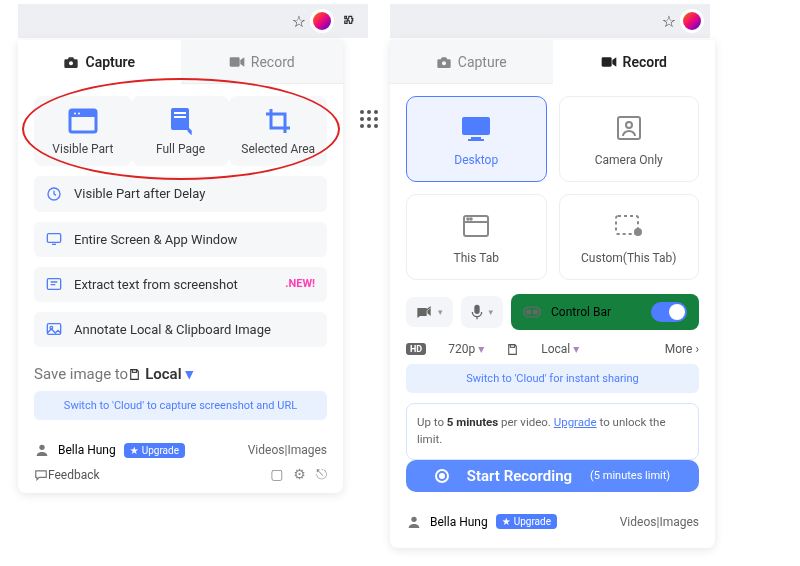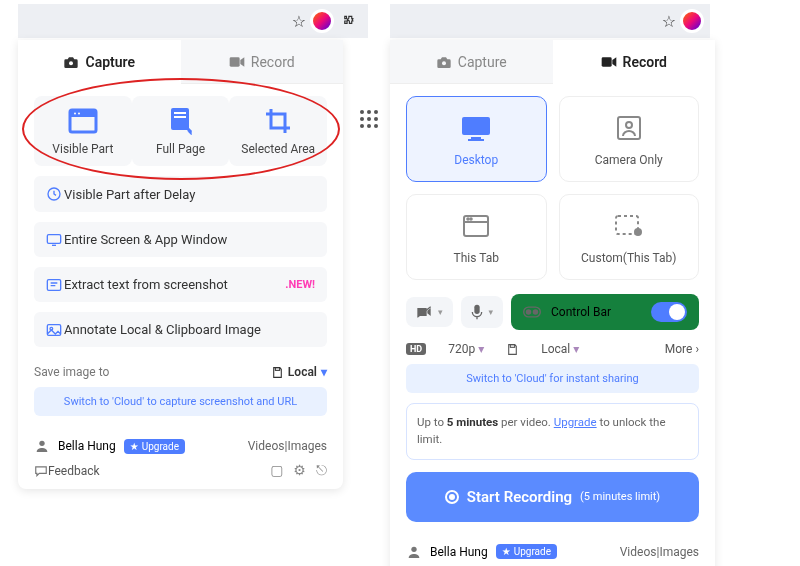--- a/index.html
+++ b/index.html
@@ -12,24 +12,24 @@
 .addr .puz{font-size:14px;color:#333}
 .tabs{display:flex;height:44px}
 .tab{flex:1;display:flex;align-items:center;justify-content:center;gap:6px;font-size:14px;color:#888;cursor:pointer;border-bottom:1px solid #eee}
 .tab.act{color:#222;font-weight:600;background:#fff;border-bottom:none}
 .tab.inact{background:#f6f7f9}
 .body{padding:12px 16px}
 .grid3{display:flex;position:relative}
 .card{flex:1;background:#f6f7f9;border-radius:8px;padding:10px 6px;text-align:center;cursor:pointer;font-size:12px;color:#444}
 .card .bigicon{height:30px;display:flex;align-items:center;justify-content:center;margin-bottom:6px;color:#4f7dff}
 .ellipse{position:absolute;border:2px solid #d22;border-radius:50%;pointer-events:none}
-.row{background:#f6f7f9;border-radius:6px;padding:10px 12px;margin-top:10px;display:flex;align-items:center;font-size:13px;color:#333;cursor:pointer}
+.row{background:#f6f7f9;border-radius:6px;padding:10px 12px;margin-top:10px;display:flex;gap:10px;font-size:13px;color:#333;cursor:pointer}
 .row .ri{color:#4f7dff;width:18px;text-align:center}
 .new{color:#ff3db5;font-size:11px;font-weight:700;margin-left:auto}
-.footlabel{display:flex;align-items:center;justify-content:space-between;margin-top:18px;font-size:12px;color:#777}
+.footlabel{display:flex;align-items:center;margin-top:18px;font-size:15px;color:#777}
 .local{color:#333;font-weight:600;display:flex;align-items:center;gap:4px}
 .banner{background:#e9f1ff;color:#4f7dff;font-size:11px;border-radius:6px;padding:8px;text-align:center;margin-top:8px}
 .userbar{display:flex;align-items:center;gap:8px;padding:10px 16px 4px;font-size:12px}
 .upg{background:#4f7dff;color:#fff;font-size:10px;padding:2px 6px;border-radius:4px;display:flex;align-items:center;gap:3px}
 .links{margin-left:auto;display:flex;gap:0;color:#666}
 .feedbar{display:flex;align-items:center;gap:0;padding:4px 16px 10px;font-size:12px;color:#555}
 .feedbar .ricons{margin-left:auto;display:flex;gap:10px;color:#888;font-size:14px}
 .dotgrid{position:absolute;left:360px;top:110px;width:22px;height:22px;display:grid;grid-template-columns:repeat(3,4px);grid-template-rows:repeat(3,4px);gap:3px;cursor:pointer}
 .dotgrid span{background:#555;border-radius:50%}
 .grid2{display:flex;gap:12px;flex-wrap:wrap}
@@ -42,21 +42,21 @@
 .pill.drop::after{content:"▾";color:#999;font-size:9px}
 .cbwrap{background:#15803d;border-radius:8px;padding:8px 12px;display:flex;align-items:center;gap:10px;flex:1;font-size:12px}
 .toggle{width:36px;height:20px;background:#4f7dff;border-radius:10px;position:relative;margin-left:auto}
 .toggle::after{content:"";position:absolute;right:2px;top:2px;width:16px;height:16px;background:#fff;border-radius:50%}
 .metarow{display:flex;align-items:center;gap:22px;margin-top:12px;font-size:12px;color:#555}
 .hd{background:#666;color:#fff;font-size:9px;padding:1px 4px;border-radius:3px;font-weight:700}
 .more{margin-left:auto;color:#555}
 .infobox{border:1px solid #d7e3ff;border-radius:8px;padding:10px;font-size:11.5px;color:#666;margin-top:10px;line-height:1.5}
 .infobox b{color:#333}
 .lk{color:#4f7dff;text-decoration:underline}
-.startbtn{background:#5b8bff;color:#fff;border-radius:10px;padding:16px;display:flex;align-items:center;justify-content:center;gap:8px;margin-top:12px;font-size:15px;font-weight:600;cursor:pointer}
+.startbtn{background:#5b8bff;color:#fff;border-radius:10px;padding:7px;display:flex;align-items:center;justify-content:center;gap:18px;font-size:15px;font-weight:600;cursor:pointer}
 .startbtn .lim{font-size:11px;font-weight:400}
 .recdot{width:14px;height:14px;border:2px solid #fff;border-radius:50%;display:flex;align-items:center;justify-content:center}
 .recdot::after{content:"";width:6px;height:6px;background:#fff;border-radius:50%}
 svg{display:block}
 </style>
 </head>
 <body>
 
 <div class="addr" style="left:18px;top:4px;width:350px">
   <span class="star">☆</span>

